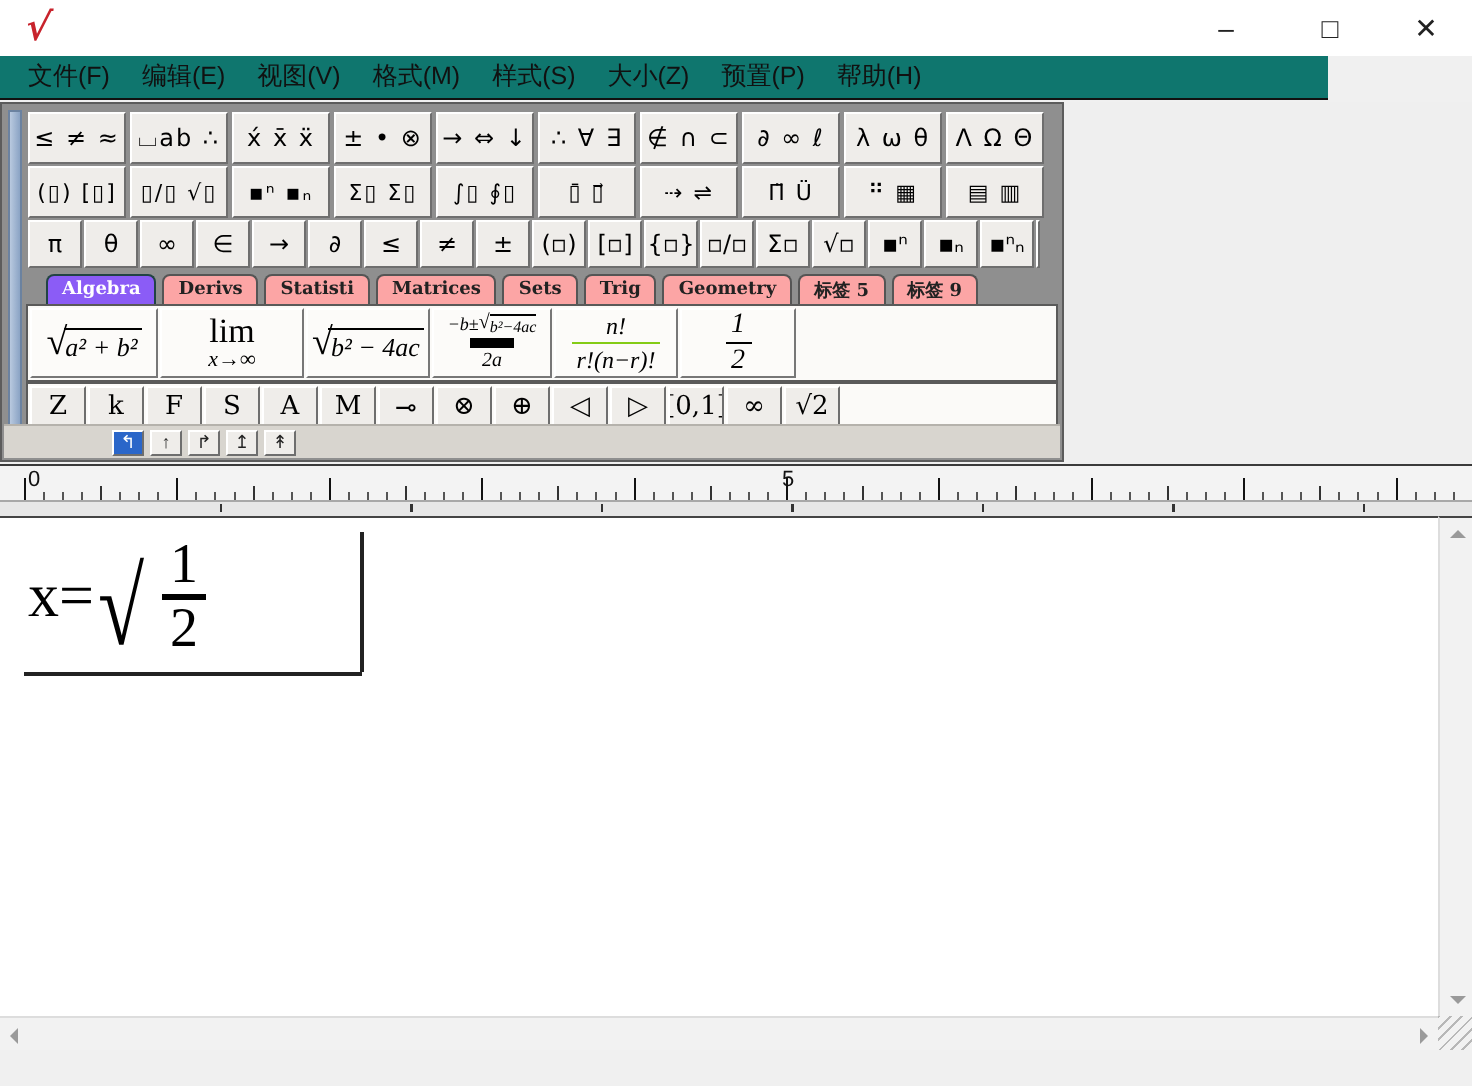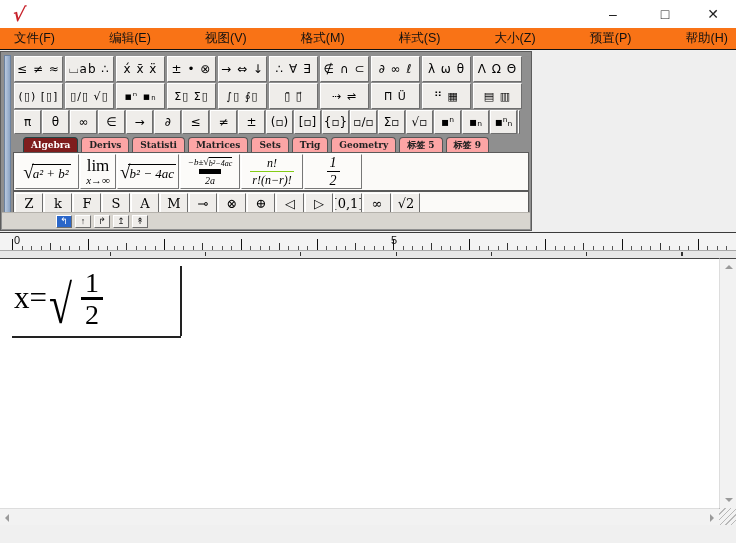--- a/index.html
+++ b/index.html
@@ -9,22 +9,22 @@
   
   #titlebar{position:absolute;left:0;top:0;width:736px;height:28px;background:#fff;}
   .logo{position:absolute;left:13px;top:3px;font:bold 19px "DejaVu Serif",serif;color:#c8232c;
         transform:skewX(-8deg);}
   .title-text{position:absolute;left:36px;top:7px;font-size:13px;color:#111;}
   .winbtn{position:absolute;top:0;width:46px;height:28px;text-align:center;line-height:28px;
           font-size:14px;color:#222;}
   #btn-min{left:590px;} #btn-max{left:642px;} #btn-close{left:690px;}
 
   
-  #menubar{position:absolute;left:0;top:28px;width:736px;height:22px;background:#f97316;
-           border-bottom:1px solid #111;display:flex;align-items:center;padding-left:6px;box-sizing:border-box;justify-content:space-between;}
+  #menubar{position:absolute;left:0;top:28px;width:664px;height:22px;background:#0f766e;
+           border-bottom:1px solid #111;display:flex;align-items:center;padding-left:6px;box-sizing:border-box;}
   .menu-item{font-size:12.5px;padding:0 8px;line-height:21px;color:#111;}
 
   
   #toolzone{position:absolute;left:0;top:51px;width:736px;height:181px;background:#efefef;}
   #panel{position:absolute;left:0;top:0;width:532px;height:180px;background:#8f8f8f;
          border:1px solid #5c5c5c;box-sizing:border-box;}
   #handle{position:absolute;left:3px;top:3px;width:7px;height:172px;
           background:linear-gradient(90deg,#b9c9df,#8aa3c4);border:1px solid #70860/;border:1px solid #6b82a0;box-sizing:border-box;}
   .hbar{position:absolute;left:13px;display:flex;gap:2px;}
   #row1{top:4px;height:26px;}
@@ -37,29 +37,29 @@
   #row2 .wide{font-size:11px;letter-spacing:1px;}
   .smallb{flex:0 0 27px;height:24px;font-size:12px;}
   .fillbtn{flex:1 1 auto;height:24px;background:#efedea;border:1px solid;
            border-color:#ffffff #6e6e6e #6e6e6e #ffffff;box-sizing:border-box;}
 
   
   #tabbar{top:85px;height:15px;left:22px;gap:3px;align-items:flex-end;}
   .tab{height:14px;padding:0 7px;font:bold 9px "DejaVu Serif",serif;background:#fca5a5;
        border:1px solid #555;border-bottom:none;border-radius:4px 4px 0 0;
        display:flex;align-items:center;color:#222;}
-  .tab.sel{background:#7f1d1d;color:#fff;border-color:#244;}
+  .tab.sel{background:#8b5cf6;color:#fff;border-color:#244;}
 
   
   #bigrow{position:absolute;left:12px;top:100px;width:516px;height:39px;background:#fbfaf8;
           border:1px solid #5a5a5a;box-sizing:border-box;display:flex;}
   .bigbtn{background:#fcfbf9;border:1px solid;border-color:#fff #777 #777 #fff;margin:1px 0 1px 1px;
           box-sizing:border-box;display:flex;align-items:center;justify-content:center;
           font-family:"Liberation Serif",serif;}
-  .bigbtn:nth-child(1){width:64px;} .bigbtn:nth-child(2){width:36px;}
+  .bigbtn:nth-child(1){width:64px;} .bigbtn:nth-child(2){width:72px;}
   .bigbtn:nth-child(3){width:62px;} .bigbtn:nth-child(4){width:60px;}
   .bigbtn:nth-child(5){width:62px;} .bigbtn:nth-child(6){width:58px;}
   .sq{display:inline-flex;align-items:flex-start;}
   .bsign{font-size:19px;line-height:20px;}
   .brad{border-top:1.5px solid #000;font:italic 13px "Liberation Serif",serif;
         padding:1px 2px 0 1px;margin-left:-2px;margin-top:2px;}
   .vstack{display:flex;flex-direction:column;align-items:center;line-height:1;}
   .limtop{font-size:17px;font-family:"Liberation Serif",serif;}
   .limbot{font:italic 11px "Liberation Serif",serif;}
   .fr-num{font:italic 12px "Liberation Serif",serif;padding:0 2px;}

